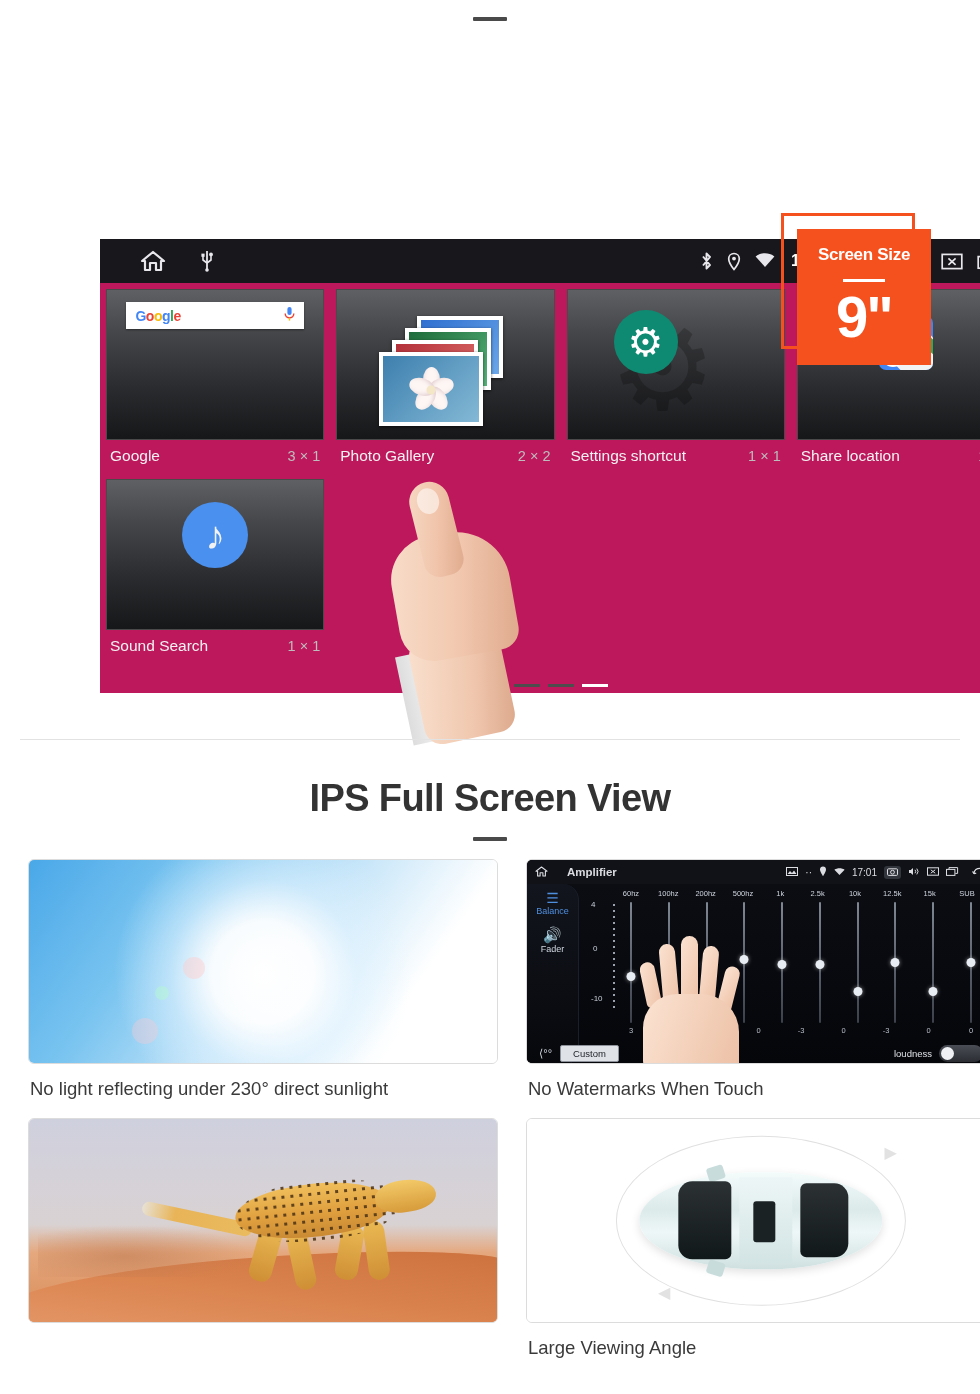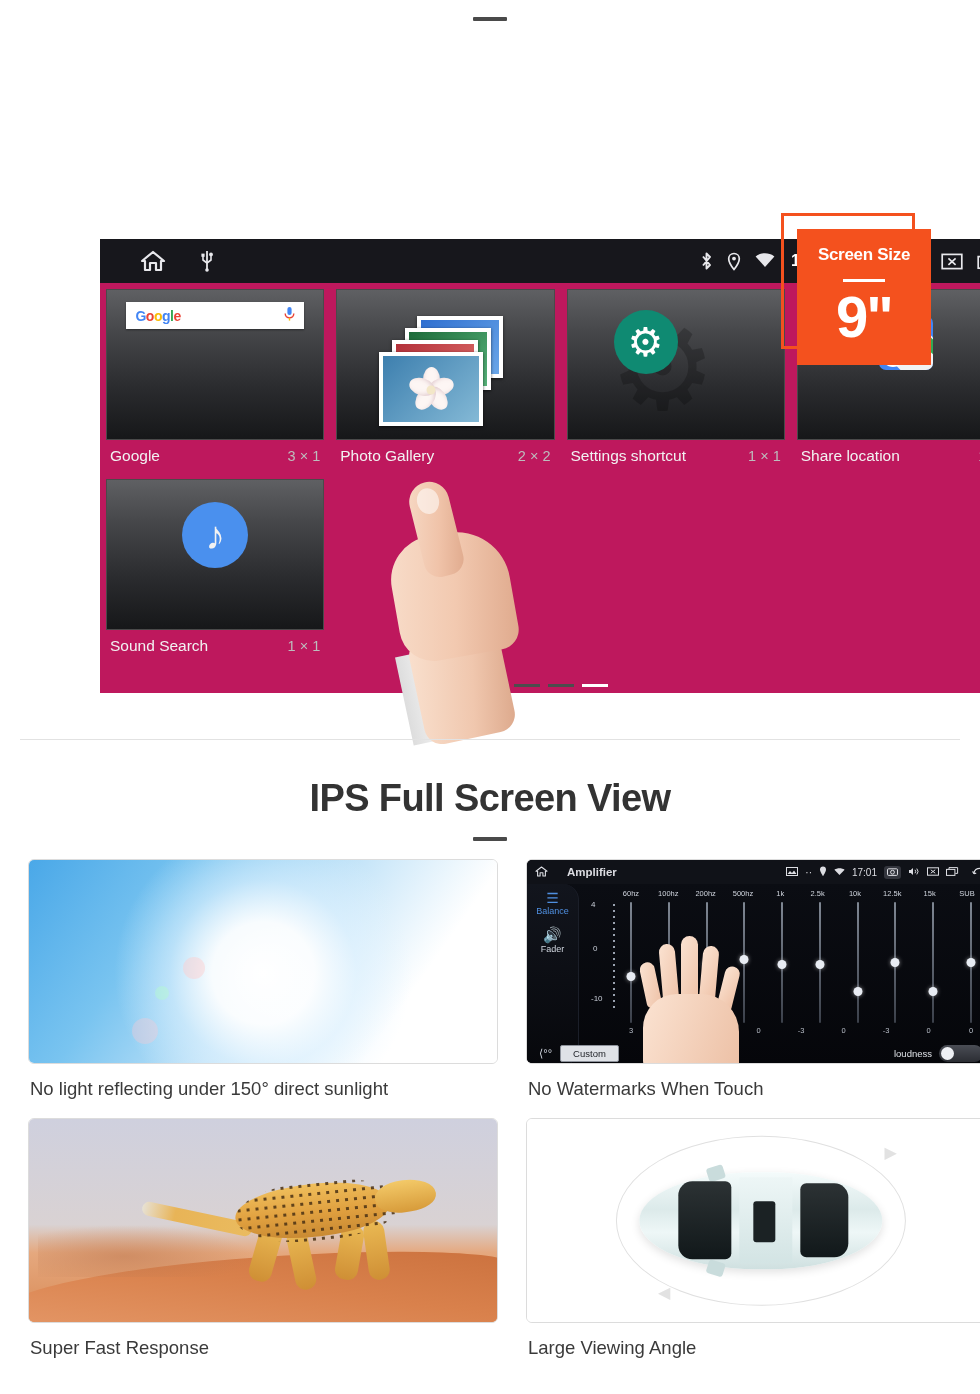--- a/index.html
+++ b/index.html
@@ -513,21 +513,21 @@
   <div class="grid2">
 
     <div class="cardcell">
       <div class="thumb2">
         <div class="sky"></div>
         <div class="sunburst"></div>
         <div class="flare f1"></div>
           <div class="flare f2"></div>
           <div class="flare f3"></div>
       </div>
-      <div class="cap2">No light reflecting under 150° direct sunlight</div>
+      <div class="cap2">No light reflecting under 230° direct sunlight</div>
     </div>
 
     <div class="cardcell">
       <div class="thumb2">
         <div class="amp">
           <div class="amp-bar">
             <span>
               <svg width="13" height="11" viewBox="0 0 13 11">
                   <path d="M6.5 1 L12 5.2 H10.4 V10 H7.9 V6.8 H5.1 V10 H2.6 V5.2 H1 Z" fill="none" stroke="#dcdde2" stroke-width="1.1" stroke-linejoin="round"></path>
                 </svg>
@@ -699,21 +699,20 @@
         <div class="dust"></div>
         <div class="ctail"></div>
         <div class="cleg cl1"></div>
           <div class="cleg cl2"></div>
         <div class="cleg cl3"></div>
           <div class="cleg cl4"></div>
         <div class="cbody"></div>
         <div class="cspots"></div>
         <div class="chead"></div>
       </div>
-      <div class="cap2">Super Fast Response</div>
     </div>
 
     <div class="cardcell">
       <div class="thumb2">
         <div class="car-bg"></div>
         <div class="car-ellipse"></div>
         <div class="car-arrow ca-tr">▶</div>
         <div class="car-arrow ca-bl">◀</div>
         <div class="carbody">
           <div class="mirror-l"></div>

